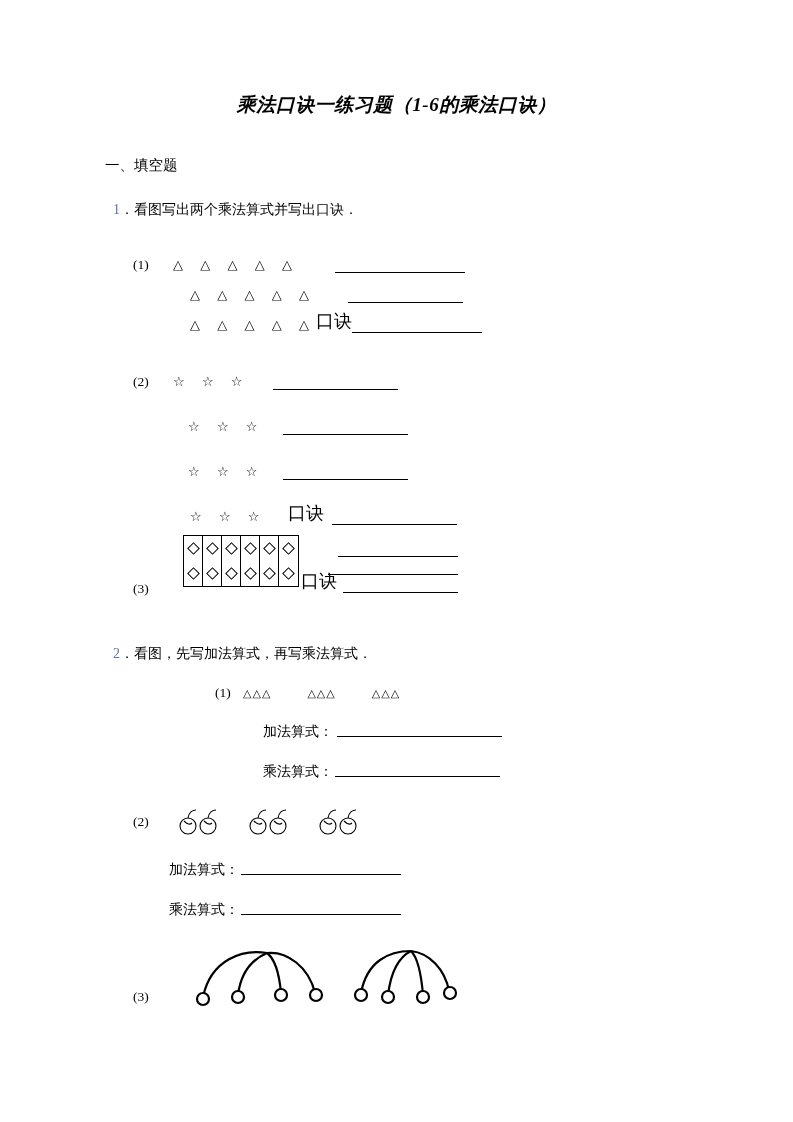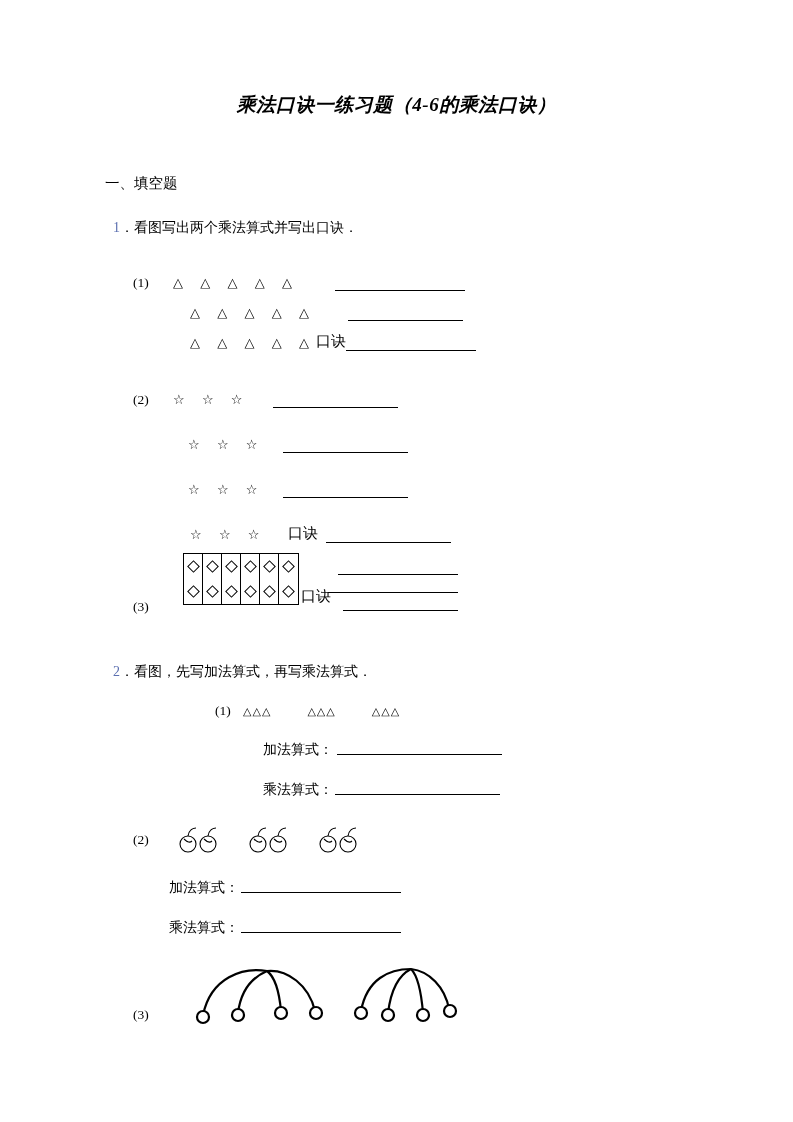--- a/index.html
+++ b/index.html
@@ -26,21 +26,21 @@
     text-align: center;
     font-size: 19px;
     font-weight: bold;
     font-style: italic;
     margin-top: 92px;
     letter-spacing: 0.5px;
     font-family: "Liberation Serif", serif;
   }
   .section-head {
     font-size: 14.5px;
-    margin-top: 56px;
+    margin-top: 38px;
     margin-left: 20px;
     font-family: "Liberation Serif", serif;
   }
   .q-line {
     font-size: 14px;
     margin-top: 26px;
     margin-left: 28px;
     font-family: "Liberation Serif", serif;
   }
   .q-num {
@@ -61,21 +61,21 @@
     font-size: 13px;
     letter-spacing: 7px;
     white-space: nowrap;
   }
   .blank {
     border-bottom: 1px solid #000;
     height: 13px;
     display: inline-block;
   }
   .kj {
-    font-size: 15px;
+    font-size: 18px;
     white-space: nowrap;
   }
   
   .g1 { margin-top: 24px; margin-left: 48px; }
   .g1 .line { display: flex; align-items: flex-end; height: 30px; }
   .g1 .tri { width: 120px; }
   
   .g2 { margin-top: 12px; margin-left: 48px; }
   .g2 .line { display: flex; align-items: flex-end; height: 45px; }
   .g2 .star { width: 90px; }
@@ -116,21 +116,21 @@
   }
   .fl { white-space: nowrap; }
   .cherry-svg { display:block; }
   .tiny-tri { font-size: 11px; letter-spacing: 1px; }
 </style>
 </head>
 <body>
 
 <div class="page">
 
-  <div class="doc-title">乘法口诀一练习题（4-6的乘法口诀）</div>
+  <div class="doc-title">乘法口诀一练习题（1-6的乘法口诀）</div>
 
   <div class="section-head">一、填空题</div>
 
   <div class="q-line">
     <span class="q-num">1</span><span>．看图写出两个乘法算式并写出口诀．</span>
   </div>
 
   <div class="g1">
     <div class="line">
       <span class="label-paren">(1)</span>

